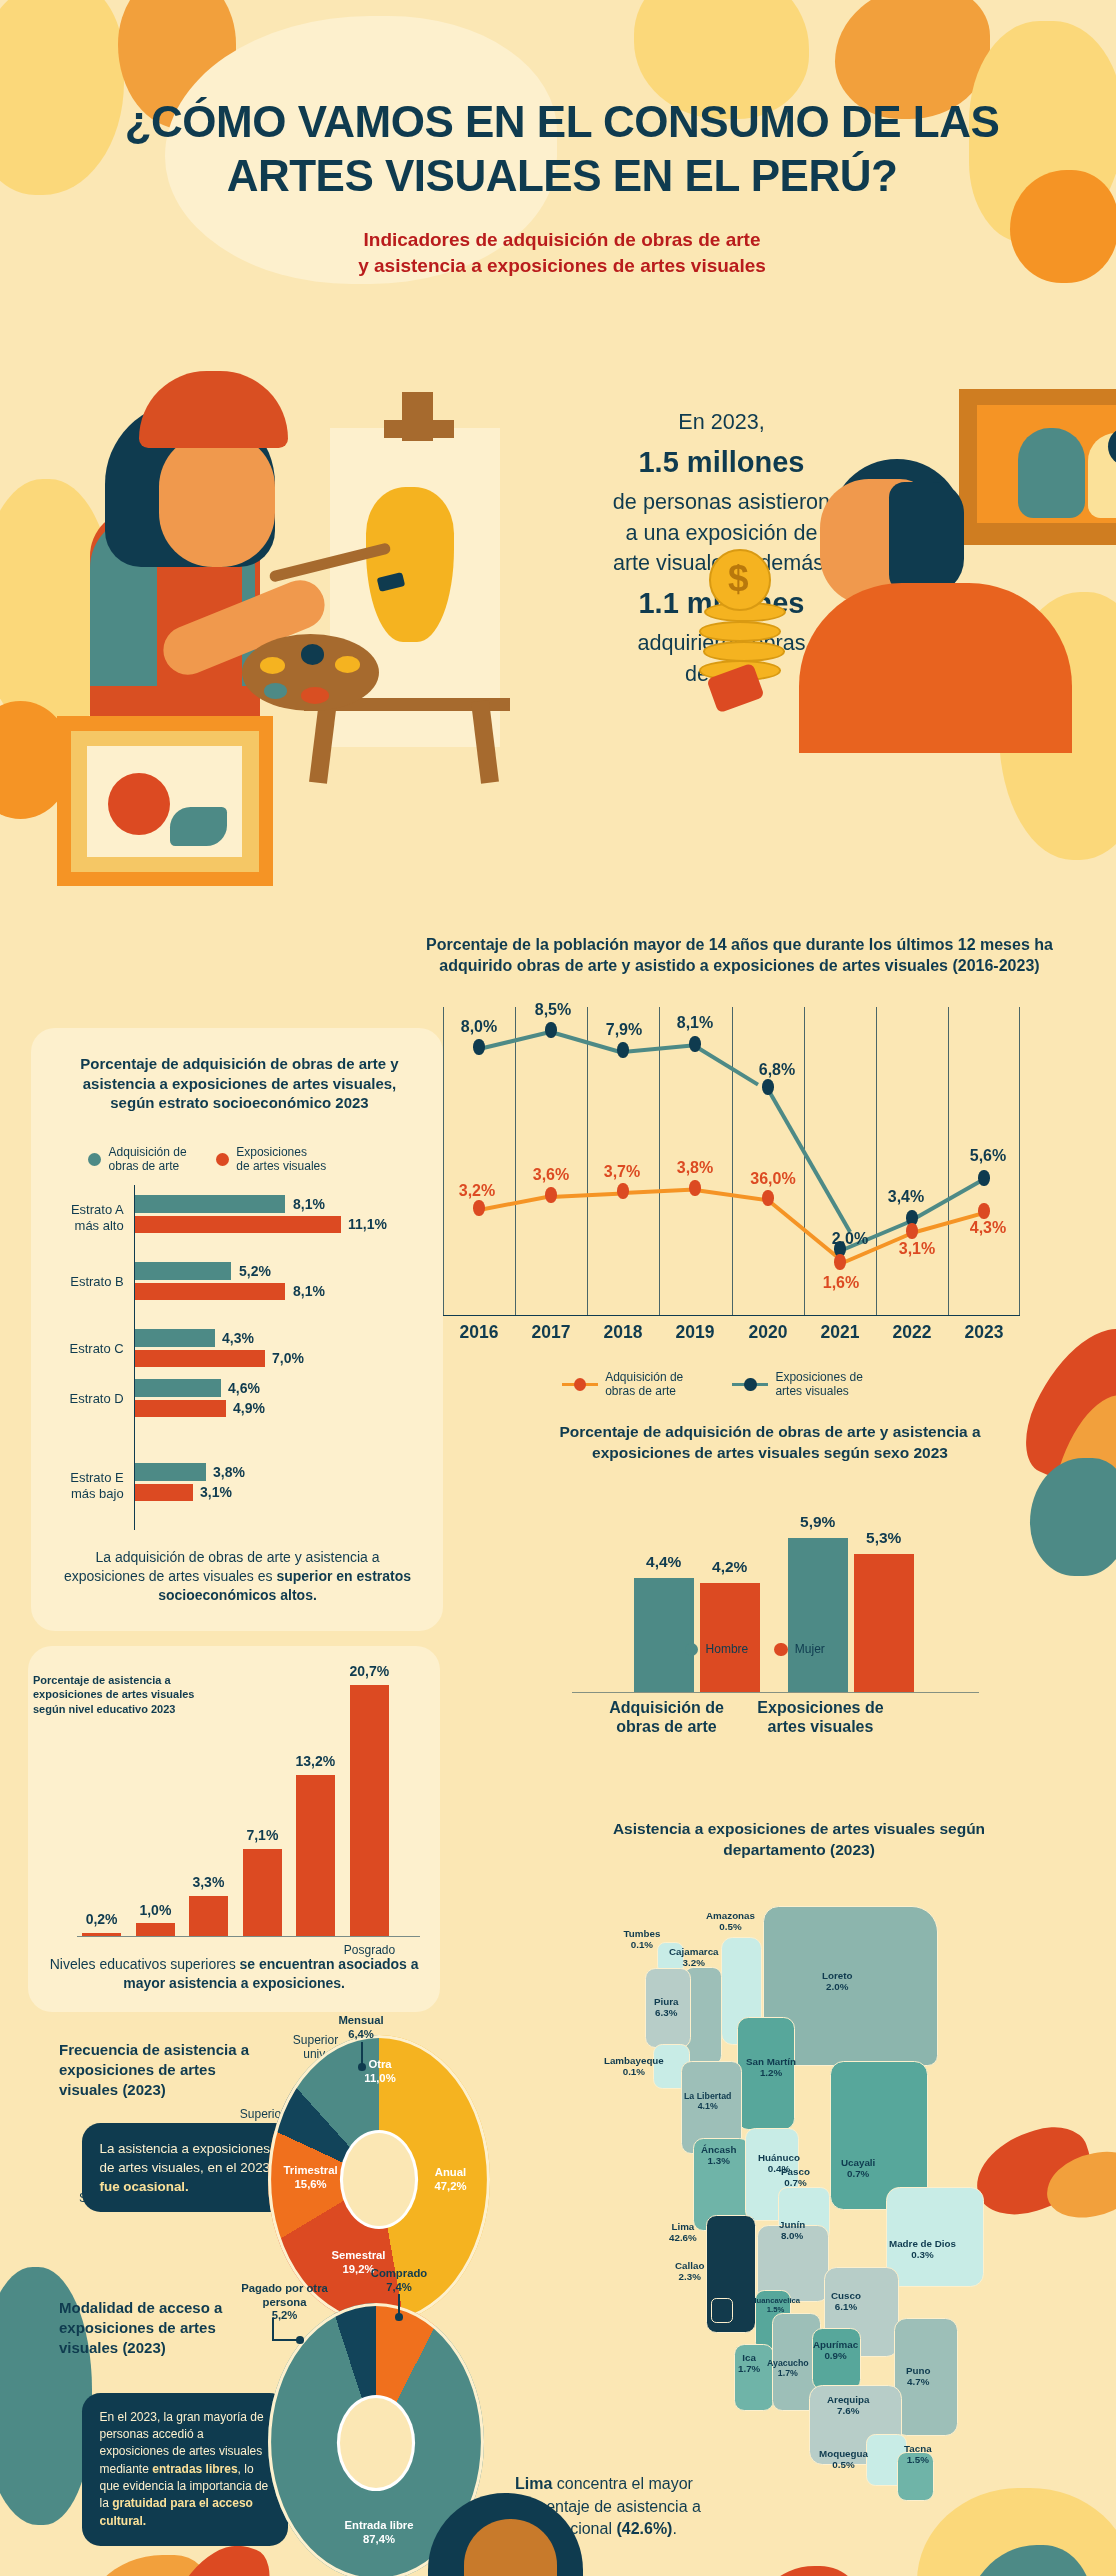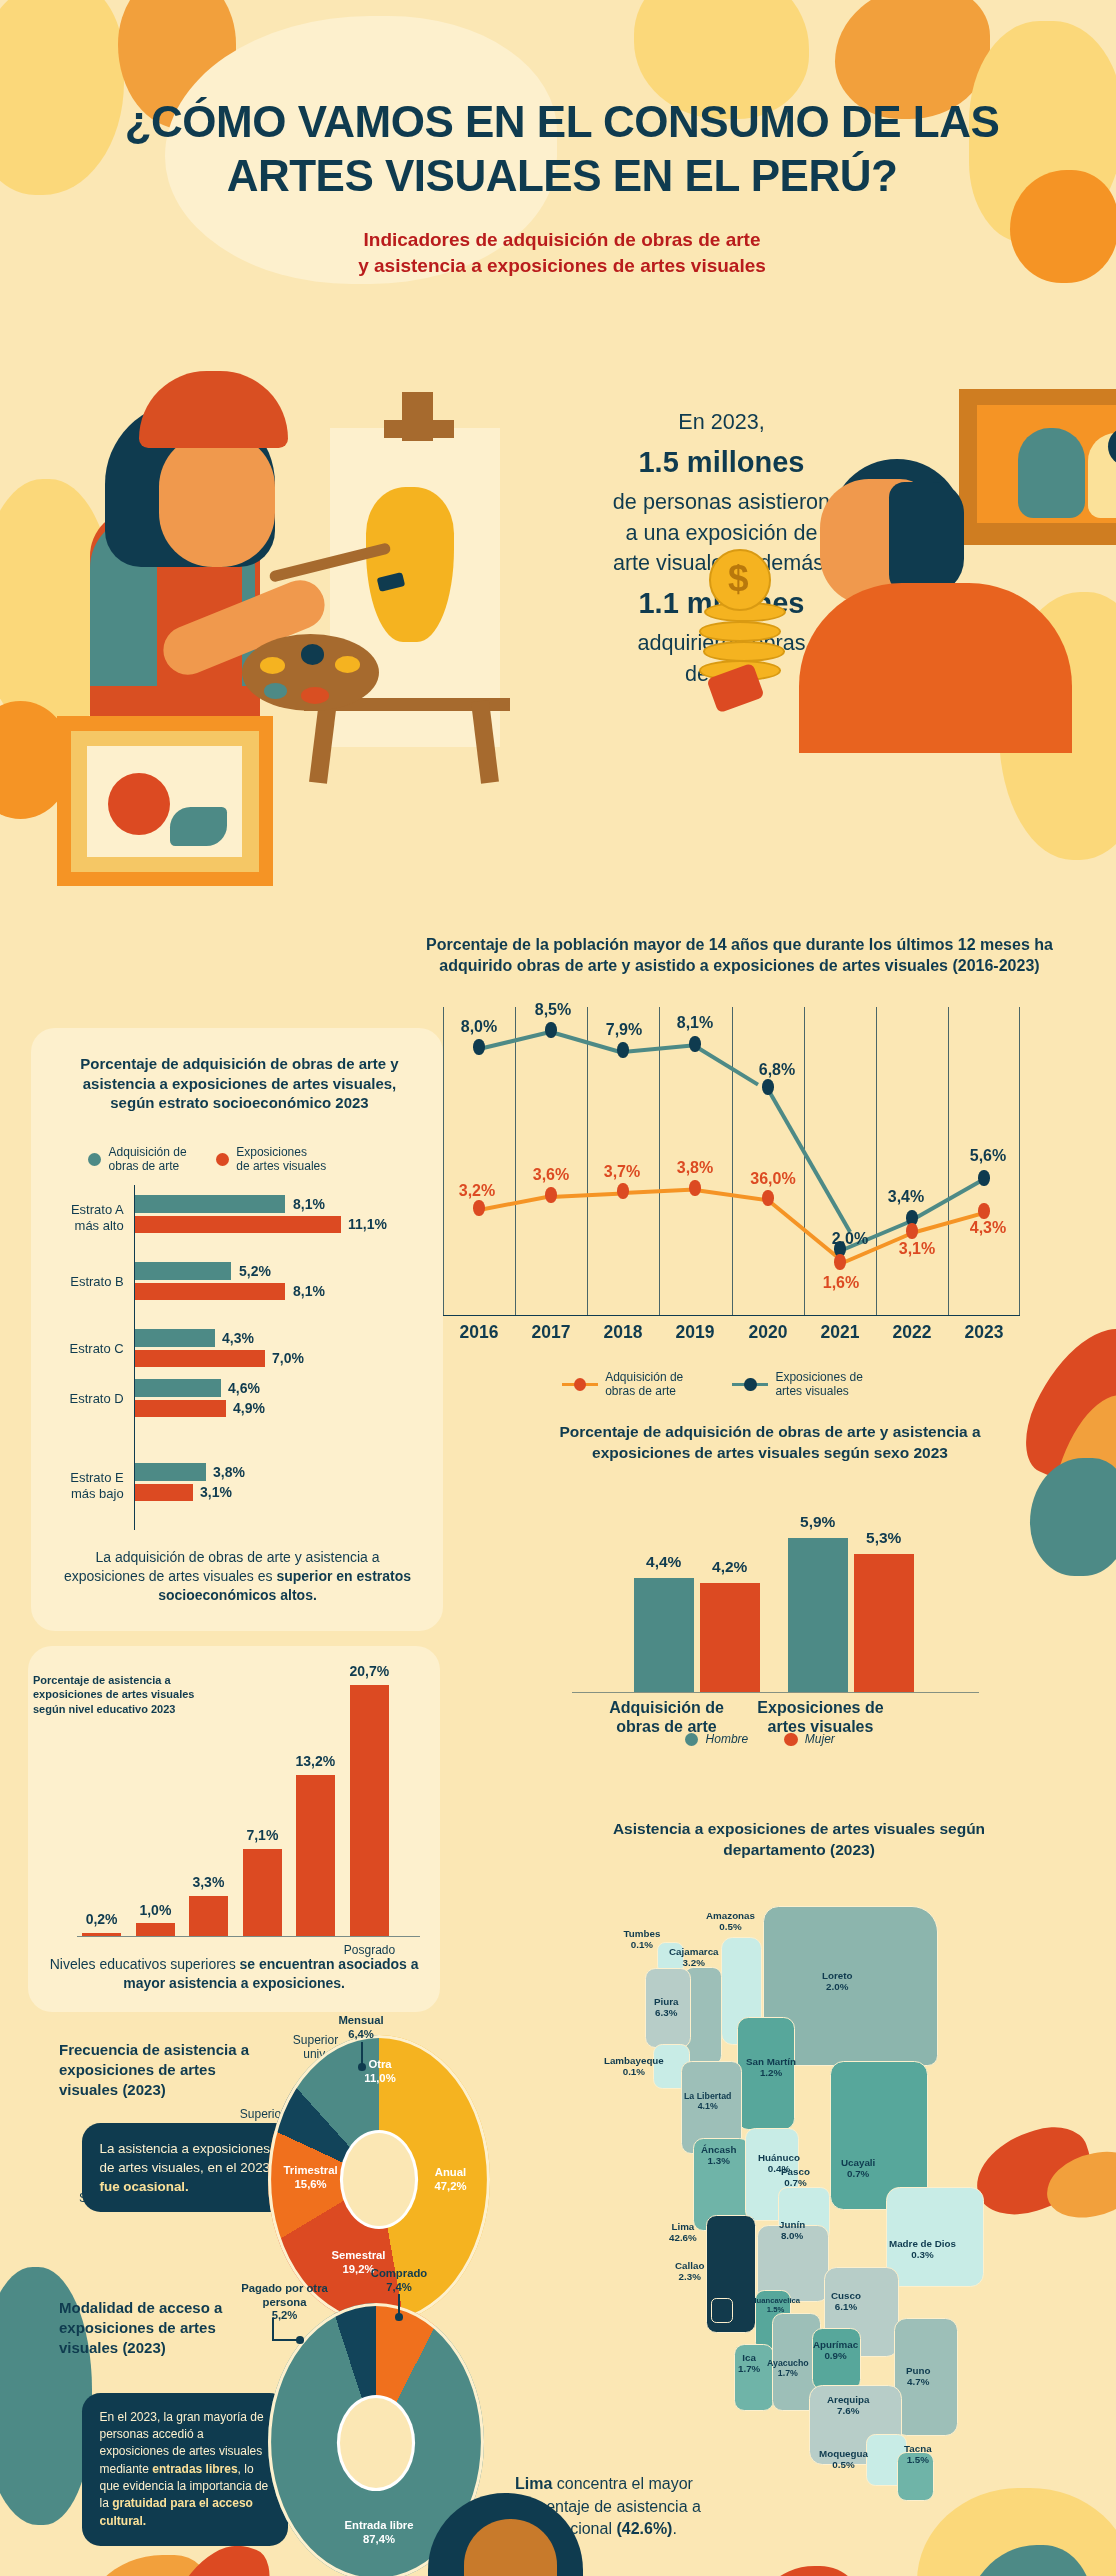--- a/index.html
+++ b/index.html
@@ -150,21 +150,21 @@
                font-size:15.5px; line-height:1.33; }
   #sex-plot { position:absolute; left:572px; top:1497px; width:407px; height:196px; }
   .sexbase { position:absolute; left:0; right:0; bottom:0; height:1.5px; background:#0f3b4f; opacity:.5;}
   .vbar { position:absolute; bottom:1.5px; width:60px; }
   .vbar-h { background:#4d8a86; }
   .vbar-m { background:#dc4a22; }
   .vbar-lbl { position:absolute; width:82px; text-align:center; left:-11.3px;
               color:#0f3b4f; font-size:15.5px; font-weight:bold; }
   .sexcat { position:absolute; top:201px; width:129px; text-align:center; color:#0f3b4f;
             font-size:16px; font-weight:bold; line-height:1.2; }
-  #sex-legend { left:685px; top:1732px; gap:36px;font-style:italic; }
+  #sex-legend { left:685px; top:1642px; gap:26px; }
 
   
   #edu-card { left:28px; top:1646px; width:412px; height:366px; }
   #edu-title { position:absolute; left:5px; top:27px; width:175px; font-size:11px; line-height:1.3; }
   #edu-plot { position:absolute; left:49px; top:39px; width:343px; height:252px;}
   .ebase { position:absolute; left:0; right:0; bottom:0; height:1.5px; background:#0f3b4f; opacity:.55;}
   .ebar { position:absolute; bottom:1.5px; width:39px; background:#dc4a22; }
   .ebar-val { position:absolute; width:82px; left:-21.6px; text-align:center; color:#0f3b4f;
               font-size:14px; font-weight:bold; }
   .ecat { position:absolute; top:258px; width:77px; left:-19px; text-align:center;

